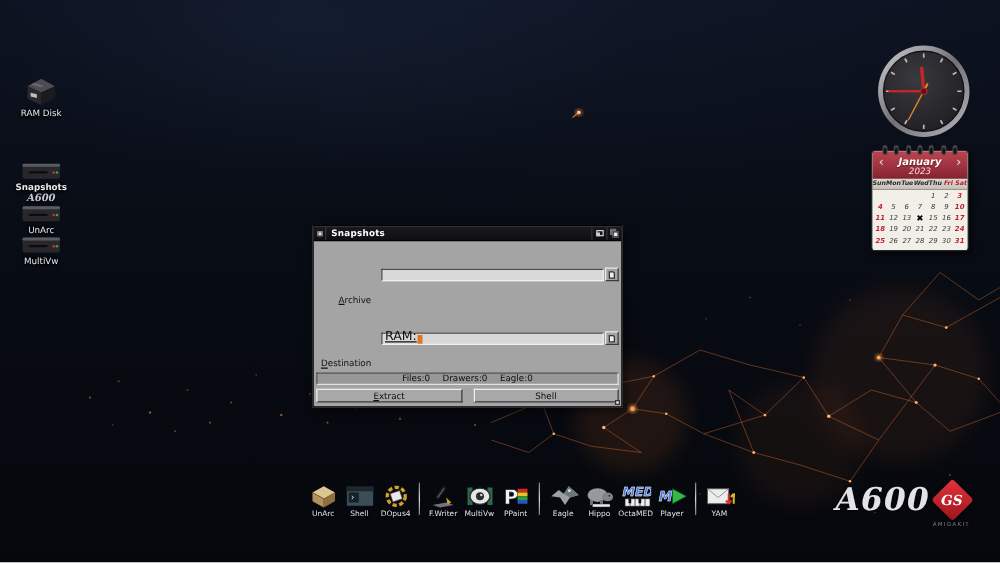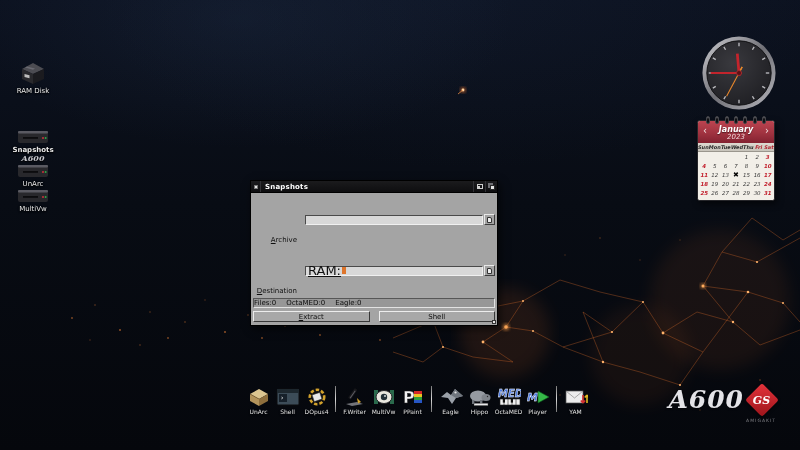--- a/index.html
+++ b/index.html
@@ -46,25 +46,25 @@
   .t-close { width:10px; border-right:1px solid #323236; display:flex; align-items:center; justify-content:center; }
   .t-close .dot { width:4px; height:4px; background:#e2e2e2; box-shadow:inset 0 0 0 1px #777; }
   .t-title { flex:1; font-size:7px; font-weight:bold; display:flex; align-items:center; padding-left:4px; letter-spacing:.2px; }
   .t-gad { width:12px; border-left:1px solid #323236; position:relative; }
   .t-zoom .a { position:absolute; left:3px; top:3px; width:6px; height:5px; border:1px solid #cfcfcf; }
   .t-zoom .b { position:absolute; left:3px; top:5px; width:3px; height:3px; background:#cfcfcf; }
   .t-depth .a { position:absolute; left:2px; top:2px; width:5px; height:5px; background:#6f6f73; }
   .t-depth .b { position:absolute; left:4px; top:4px; width:5px; height:5px; background:#e4e4e4; border:1px solid #2a2a2a; }
   .wrow { display:flex; align-items:center; margin:2px 2px 0; }
   .wlabel { width:52px; text-align:right; font-size:7px; color:#101010; padding-right:8px; white-space:nowrap;margin-top:41px; }
-  .winput { flex:1; height:10px; background:#d8d8d8; border-top:1px solid #4a4a4a; border-left:1px solid #4a4a4a; border-bottom:1px solid #f0f0f0; border-right:1px solid #f0f0f0; font-size:13px; color:#101010; display:flex; align-items:center; padding:0 2px;text-decoration:underline; }
+  .winput { flex:1; height:10px; background:#d8d8d8; border-top:1px solid #4a4a4a; border-left:1px solid #4a4a4a; border-bottom:1px solid #f0f0f0; border-right:1px solid #f0f0f0; font-size:10px; color:#101010; display:flex; align-items:flex-end; padding:0 2px;text-decoration:underline; }
   .cursor { width:4px; height:7px; background:#de752b; margin-left:1px; }
   .wpick { width:11px; height:11px; margin-left:1px; background:#a4a4a4; border-top:1px solid #e9e9e9; border-left:1px solid #e9e9e9; border-bottom:1px solid #3c3c3c; border-right:1px solid #3c3c3c; display:flex; align-items:center; justify-content:center; }
   .wpick .pg { width:5px; height:6px; background:#ededed; border:1px solid #333; border-radius:0 2px 0 0; }
-  .wstatus { margin:3px 2px 0; height:10px; background:#979797; border-top:1px solid #565656; border-left:1px solid #565656; border-bottom:1px solid #e2e2e2; border-right:1px solid #e2e2e2; display:flex; align-items:center; gap:10px; font-size:7px; color:#0e0e0e; }
+  .wstatus { margin:3px 2px 0; height:10px; background:#979797; border-top:1px solid #565656; border-left:1px solid #565656; border-bottom:1px solid #e2e2e2; border-right:1px solid #e2e2e2; display:flex; align-items:center; justify-content:center; gap:10px; font-size:7px; color:#0e0e0e; }
   .wbuttons { display:flex; gap:9px; margin:3px 2px 3px; }
   .wbtn { flex:1; height:11px; background:#a8a8a8; border-top:1px solid #ededed; border-left:1px solid #ededed; border-bottom:1px solid #383838; border-right:1px solid #383838; font-size:7px; color:#0e0e0e; display:flex; align-items:center; justify-content:center; }
   .w-resize { position:absolute; right:1px; bottom:1px; width:4px; height:4px; background:#e8e8e8; border:1px solid #333; }
   u { text-underline-offset:1px; }
 
   
   .dock { position:absolute; left:245px; bottom:35px; display:flex; align-items:flex-end; gap:2px; }
   .dock-item { width:27px; display:flex; flex-direction:column; align-items:center; gap:1px; }
   .dock-ic { width:24px; height:20px; display:flex; align-items:center; justify-content:center; }
   .dock-item .lbl { font-size:6px; color:#e2e2e2; text-shadow:0 1px 2px #000; white-space:nowrap; }
@@ -347,21 +347,21 @@
         <span>RAM:</span>
           <span class="cursor"></span>
       </div>
       <div class="wpick">
           <span class="pg"></span>
         </div>
     </div>
 
     <div class="wstatus">
       <span>Files:0</span>
-      <span>OctaMED:0</span>
+      <span>Drawers:0</span>
       <span>Eagle:0</span>
     </div>
 
     <div class="wbuttons">
       <div class="wbtn"><u>E</u>xtract</div>
       <div class="wbtn">Shell</div>
     </div>
     <div class="w-resize"></div>
   </div>
 

